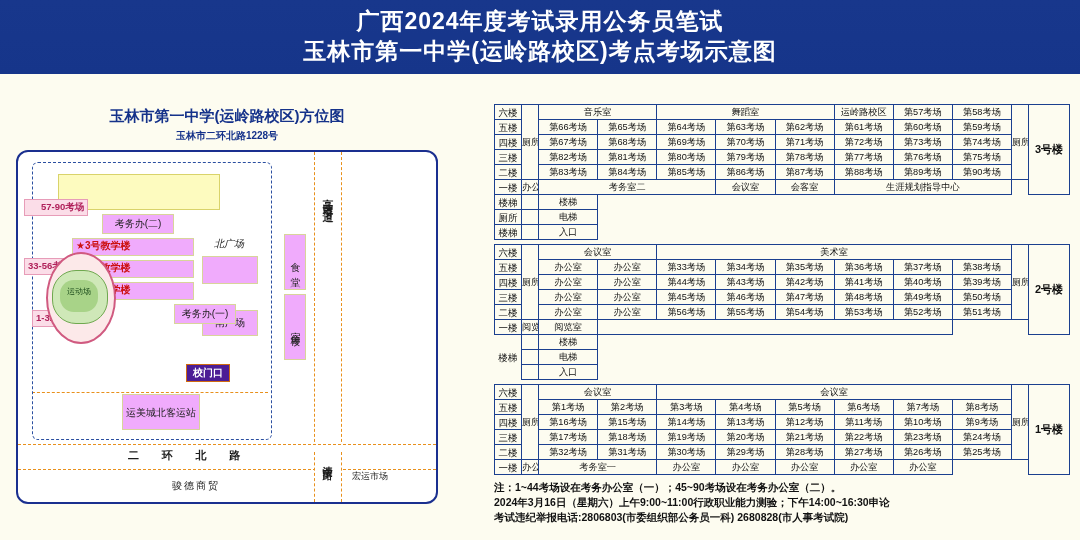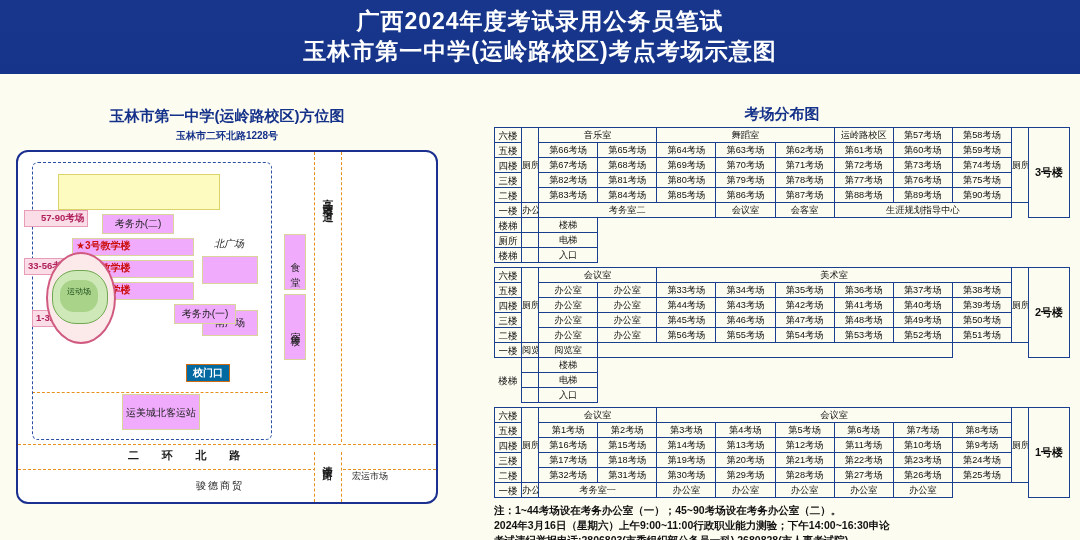--- a/index.html
+++ b/index.html
@@ -97,21 +97,21 @@
     display:flex;align-items:center;justify-content:center;
     text-align:center;
     line-height:12px;
   }
   .blk.vert{
     writing-mode:vertical-rl;
     text-orientation:upright;
     letter-spacing:2px;
   }
   .blk.yellowbig{background:#fdfbbf;border:1px solid #d9d36a;}
-  .blk.orange{background:#0369a1;color:#fff;border:1px solid #d06a10;font-size:10px;font-weight:bold;}
+  .blk.orange{background:#4c1d95;color:#fff;border:1px solid #d06a10;font-size:10px;font-weight:bold;}
   .tagpink{
     position:absolute;
     background:#fbdde8;
     border:1px solid #e79cb8;
     color:#b0205a;
     font-size:9.5px;
     font-weight:bold;
     padding:1px 3px;
     white-space:nowrap;
   }
@@ -214,21 +214,21 @@
         <div class="blk" style="left:84px;top:62px;width:70px;height:18px;">考务办(二)</div>
 
         <div class="blk" style="left:54px;top:86px;width:120px;height:16px;"></div>
         <div class="blk" style="left:54px;top:108px;width:120px;height:16px;"></div>
         <div class="blk" style="left:54px;top:130px;width:120px;height:16px;"></div>
 
         <div class="star" style="left:58px;top:87px;">★3号教学楼</div>
         <div class="star" style="left:58px;top:109px;">★2号教学楼</div>
         <div class="star" style="left:58px;top:131px;">★1号教学楼</div>
 
-        <div class="tagpink" style="left:6px;top:58px;padding-left:16px;">57-90考场</div>
+        <div class="tagpink" style="left:6px;top:47px;padding-left:16px;">57-90考场</div>
         <div class="tagpink" style="left:6px;top:106px;">33-56考场</div>
         <div class="tagpink" style="left:14px;top:158px;">1-32考场</div>
 
         <div class="oval" style="left:28px;top:100px;width:66px;height:88px;"></div>
         <div class="track" style="left:34px;top:118px;width:54px;height:52px;"></div>
         <div class="track-in" style="left:42px;top:128px;width:38px;height:32px;"></div>
         <div class="blk" style="left:44px;top:134px;width:34px;height:12px;background:transparent;border:none;font-size:8px;color:#1b4b1b;">运动场</div>
 
         <div class="blk" style="left:182px;top:84px;width:58px;height:16px;background:transparent;border:none;font-style:italic;">北广场</div>
         <div class="blk" style="left:184px;top:104px;width:54px;height:26px;"></div>
@@ -238,26 +238,25 @@
 
         <div class="blk" style="left:184px;top:158px;width:54px;height:24px;">南广场</div>
         <div class="blk" style="left:120px;top:152px;width:60px;height:18px;margin-left:36px;">考务办(一)</div>
 
         <div class="blk orange" style="left:168px;top:212px;width:42px;height:16px;">校门口</div>
 
         <div class="blk" style="left:104px;top:242px;width:76px;height:34px;line-height:13px;">
           <span>运美城北客运站</span>
         </div>
 
-        <div class="blk" style="left:162px;top:326px;width:80px;height:16px;background:transparent;border:none;font-size:10px;letter-spacing:2px;">骏德商贸</div>
+        <div class="blk" style="left:138px;top:326px;width:80px;height:16px;background:transparent;border:none;font-size:10px;letter-spacing:2px;">骏德商贸</div>
       </div>
     </div>
 
     <div class="right">
-      <div class="right-title">考场分布图</div>
 
       <table class="grid">
         <tbody>
             <tr>
           <td class="flr">六楼</td>
           <td class="side" rowspan="5">厕所</td>
           <td colspan="2">音乐室</td>
           <td colspan="3">舞蹈室</td>
           <td>运岭路校区</td>
           <td>第57考场</td>

